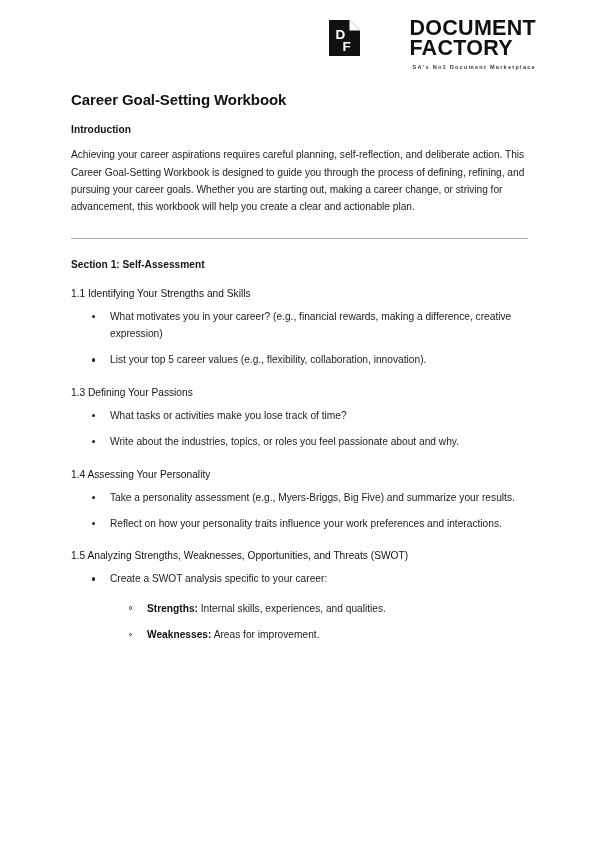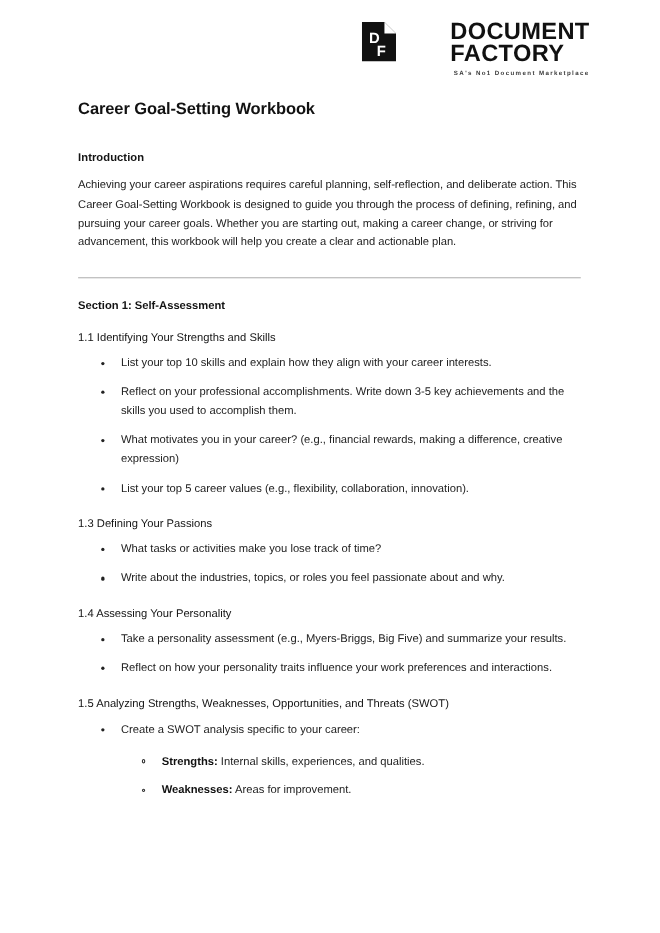--- a/index.html
+++ b/index.html
@@ -80,21 +80,21 @@
     font-weight: bold;
     color: #121212;
     letter-spacing: -0.1px;
     margin: 21px 0 0 0;
   }
 
   h2.sub-head {
     font-size: 10.2px;
     font-weight: bold;
     color: #141414;
-    margin: 30px 0 0 0;
+    margin: 16px 0 0 0;
     letter-spacing: 0.05px;
   }
 
   p.body-text {
     font-size: 10.2px;
     line-height: 17.3px;
     color: #222222;
     margin: 11px 0 0 0;
     letter-spacing: -0.03px;
   }
@@ -204,24 +204,20 @@
 
     <h2 class="sub-head">Introduction</h2>
 
     <p class="body-text">Achieving your career aspirations requires careful planning, self-reflection, and deliberate action. This Career Goal-Setting Workbook is designed to guide you through the process of defining, refining, and pursuing your career goals. Whether you are starting out, making a career change, or striving for advancement, this workbook will help you create a clear and actionable plan.</p>
 
     <hr class="divider">
 
     <h3 class="section-head">Section 1: Self-Assessment</h3>
 
     <h4 class="subsection-head">1.1 Identifying Your Strengths and Skills</h4>
-    <ul class="bullets">
-      <li>List your top 10 skills and explain how they align with your career interests.</li>
-      <li>Reflect on your professional accomplishments. Write down 3-5 key achievements and the skills you used to accomplish them.</li>
-    </ul>
 
     <ul class="bullets">
       <li>What motivates you in your career? (e.g., financial rewards, making a difference, creative expression)</li>
       <li>List your top 5 career values (e.g., flexibility, collaboration, innovation).</li>
     </ul>
 
     <h4 class="subsection-head">1.3 Defining Your Passions</h4>
     <ul class="bullets">
       <li>What tasks or activities make you lose track of time?</li>
       <li>Write about the industries, topics, or roles you feel passionate about and why.</li>

